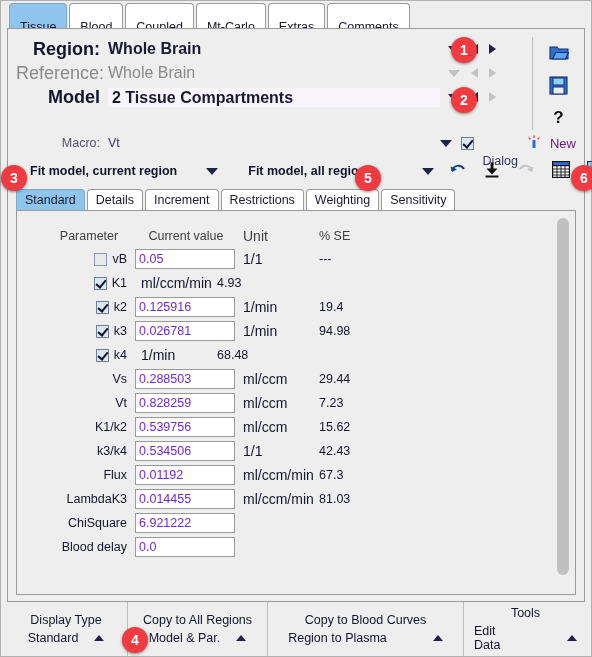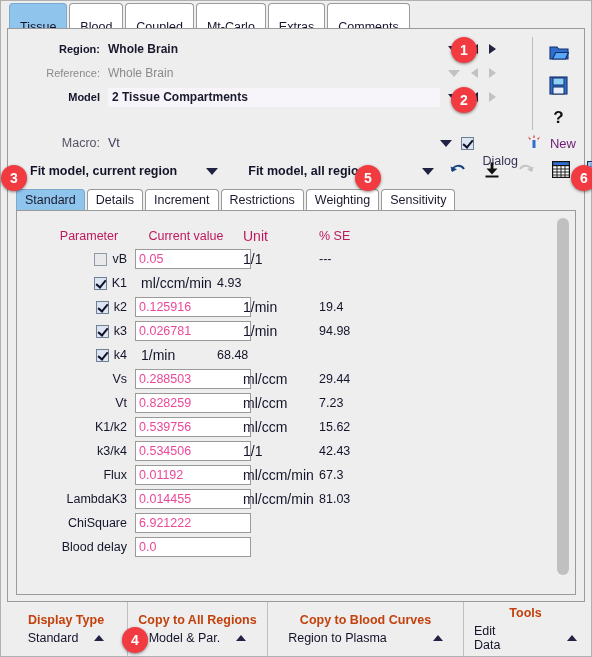--- a/index.html
+++ b/index.html
@@ -78,27 +78,27 @@
   }
   .frow {
     height: 24px;
     display: flex;
     align-items: center;
   }
   .flabel {
     width: 92px;
     text-align: right;
     padding-right: 8px;
-    font-size: 11px;
+    font-size: 18px;
     box-sizing: border-box;
   }
   .flabel.bold { font-weight: bold; color: #14142b; }
   .flabel.grey { color: #8a8a8a; }
   .fvalue {
-    font-size: 12px;
+    font-size: 16px;
     flex: 1;
     white-space: nowrap;
   }
   .fvalue.bold { font-weight: bold; }
   .fvalue.grey { color: #8a8a8a; }
   .fvalue.field {
     background: #f7f5fa;
     height: 19px;
     line-height: 19px;
     padding-left: 4px;
@@ -260,27 +260,27 @@
     align-items: center;
     justify-content: flex-end;
     gap: 5px;
   }
   .c-name .lbl { white-space: nowrap; }
   .c-val {
     width: 102px;
     box-sizing: border-box;
   }
   .c-val input {
-    width: 116px;
+    width: 100px;
     height: 20px;
     font-family: "Liberation Sans", sans-serif;
     font-size: 12.5px;
     border: 1px solid #9a9a9a;
     background: #ffffff;
-    color: #ec4899;
+    color: #6d28d9;
     padding: 0 3px;
     box-sizing: border-box;
   }
   .c-unit {
     width: 82px;
     padding-left: 6px;
     font-size: 14px;
     color: #14142b;
     box-sizing: border-box;
     white-space: nowrap;
@@ -290,21 +290,21 @@
     font-size: 12.5px;
     color: #14142b;
     box-sizing: border-box;
   }
   .hrow {
     display: flex;
     height: 22px;
     align-items: center;
     font-size: 12.5px;
   }
-  .hrow .c-name, .hrow .c-val, .hrow .c-unit, .hrow .c-se { color: #be185d; }
+  .hrow .c-name, .hrow .c-val, .hrow .c-unit, .hrow .c-se { color: #404040; }
   .hrow .c-name { justify-content: center; padding-right: 0; }
   .hrow .c-val { text-align: center; }
   .hrow .c-unit { padding-left: 6px; }
 
   
   .vscroll {
     position: absolute;
     right: 4px;
     top: 5px;
     bottom: 5px;
@@ -333,23 +333,22 @@
     display: flex;
     flex-direction: column;
     justify-content: center;
     align-items: center;
     position: relative;
     box-sizing: border-box;
   }
   .bsec + .bsec { border-left: 1px solid #c0c0c0; }
   .bsec .btitle {
     font-size: 12.5px;
-    color: #c2410c;
+    color: #0f172a;
     margin-bottom: 4px;
-    font-weight: bold;
   }
   .bsec .brow {
     display: flex;
     align-items: center;
     gap: 16px;
     font-size: 12.5px;
     color: #14142b;
     padding: 0 10px;
   }
 

